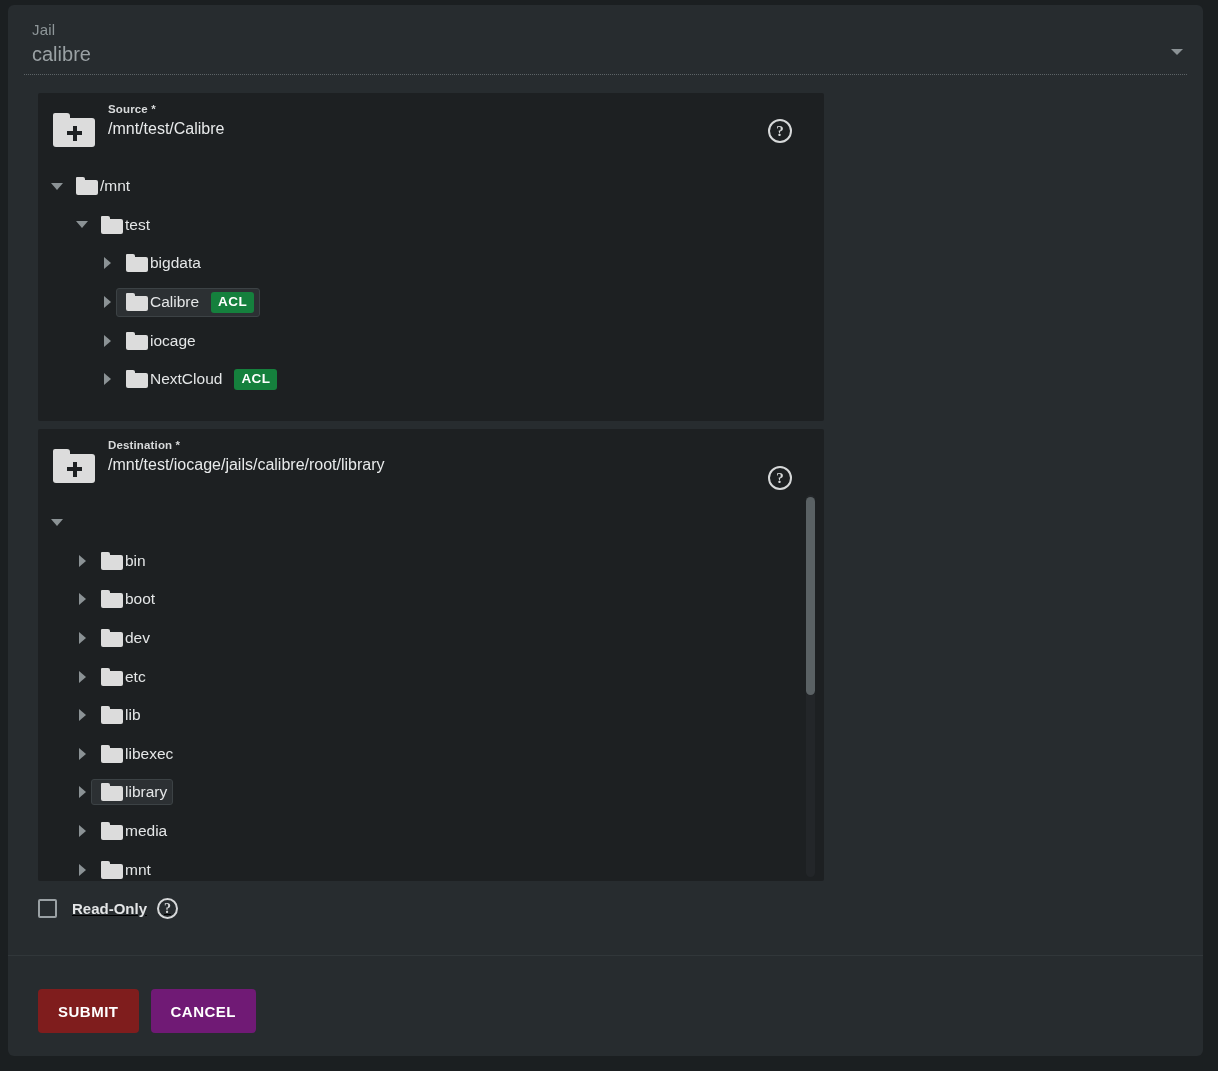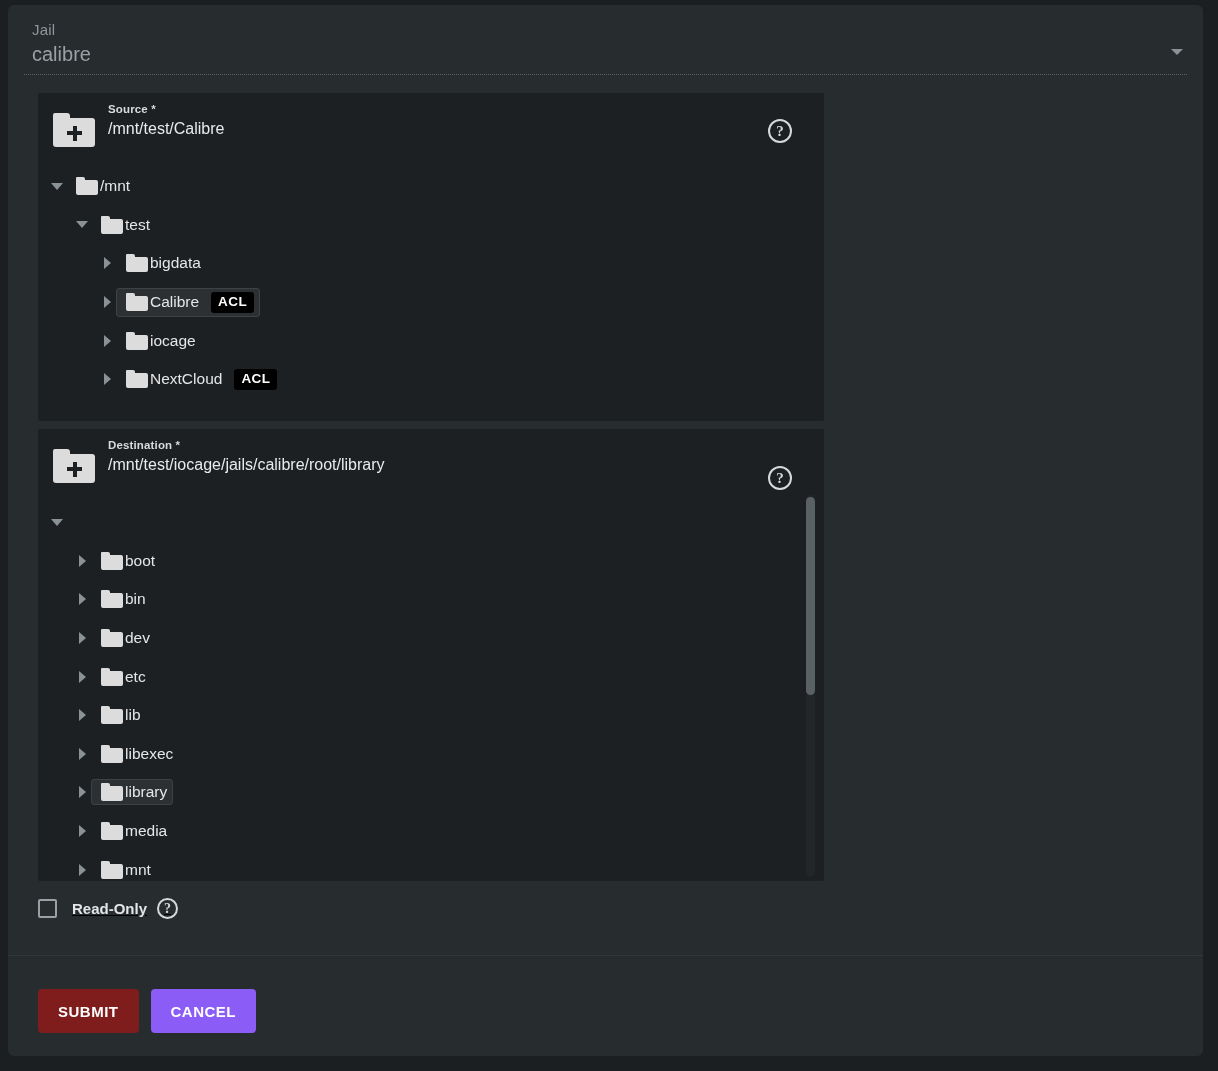--- a/index.html
+++ b/index.html
@@ -201,21 +201,21 @@
     border-radius: 0 2px 2px 2px;
   }
   .node-label {
     font-size: 15.5px;
     color: #e4e6e7;
     margin-left: 2px;
   }
   .acl-badge {
     display: inline-block;
     margin-left: 12px;
-    background: #000000;
+    background: #15803d;
     color: #ffffff;
     font-size: 13.5px;
     font-weight: bold;
     letter-spacing: .4px;
     padding: 3px 7px 4px 7px;
     border-radius: 3px;
     line-height: 14px;
   }
 
   
@@ -297,21 +297,21 @@
     border-radius: 4px;
     font-family: "Liberation Sans", sans-serif;
     font-size: 15px;
     font-weight: bold;
     letter-spacing: .5px;
     color: #ffffff;
     cursor: pointer;
     padding: 0 20px;
   }
   .btn-primary { background: #7f1d1d; }
-  .btn-default { background: #8b5cf6; }
+  .btn-default { background: #701a75; }
 </style>
 </head>
 <body>
 
 <div class="card">
 
   <div class="jail-field">
     <div class="jail-label">Jail</div>
     <div class="jail-value">calibre</div>
     <span class="jail-arrow"></span>
@@ -427,33 +427,33 @@
         </div>
         <div class="node lvl1">
           <span class="caret closed">
             <i></i>
           </span>
           <span class="node-inner">
             <span class="folder-icon">
               <span class="tab"></span>
               <span class="body"></span>
             </span>
+            <span class="node-label">bin</span>
+          </span>
+        </div>
+        <div class="node lvl1">
+          <span class="caret closed">
+            <i></i>
+          </span>
+          <span class="node-inner">
+            <span class="folder-icon">
+              <span class="tab"></span>
+              <span class="body"></span>
+            </span>
             <span class="node-label">boot</span>
-          </span>
-        </div>
-        <div class="node lvl1">
-          <span class="caret closed">
-            <i></i>
-          </span>
-          <span class="node-inner">
-            <span class="folder-icon">
-              <span class="tab"></span>
-              <span class="body"></span>
-            </span>
-            <span class="node-label">bin</span>
           </span>
         </div>
         <div class="node lvl1">
           <span class="caret closed">
             <i></i>
           </span>
           <span class="node-inner">
             <span class="folder-icon">
               <span class="tab"></span>
               <span class="body"></span>

